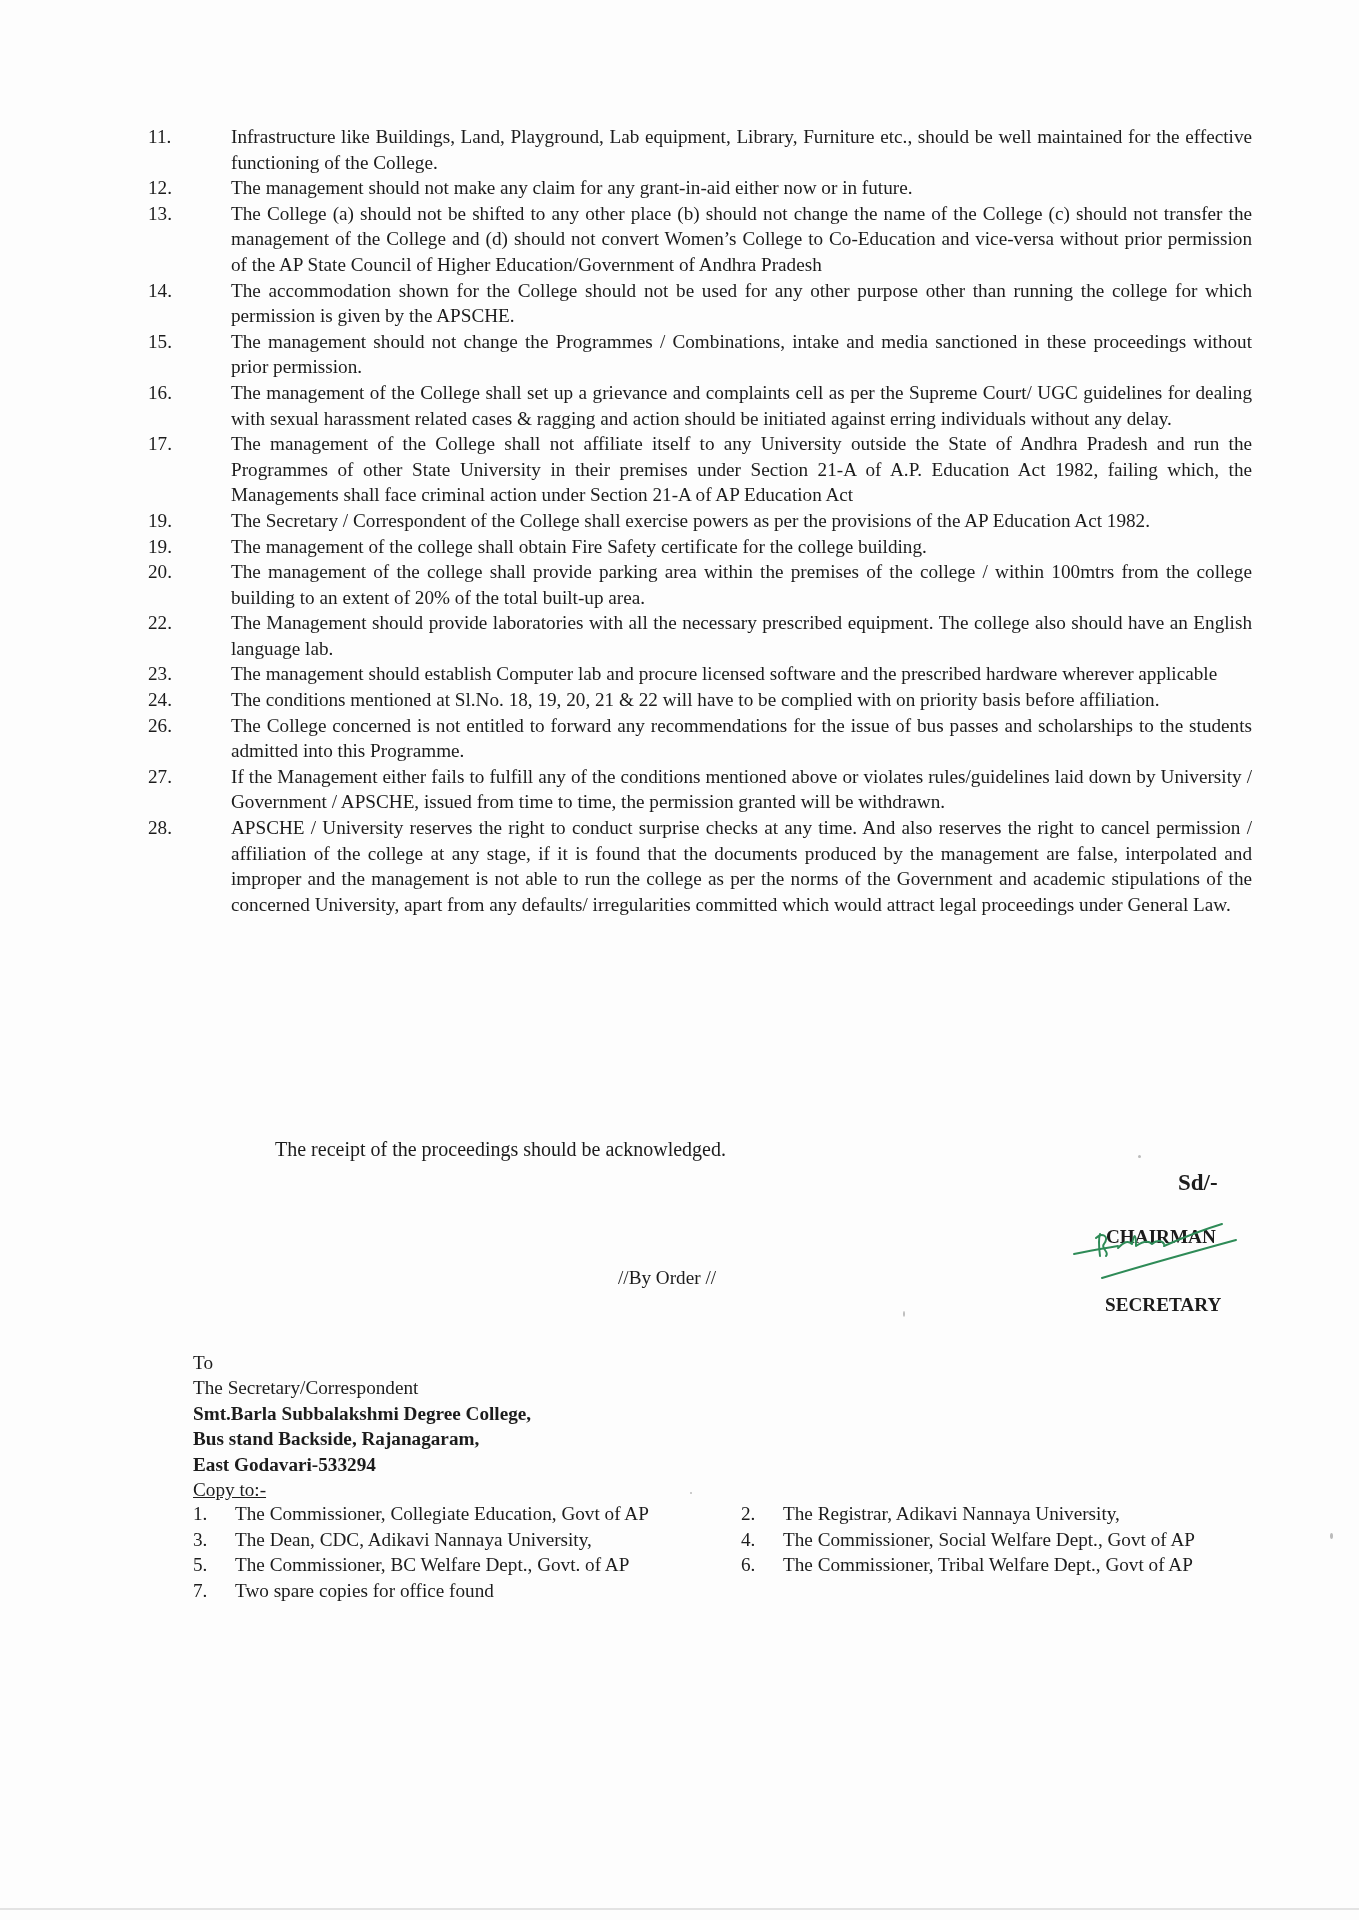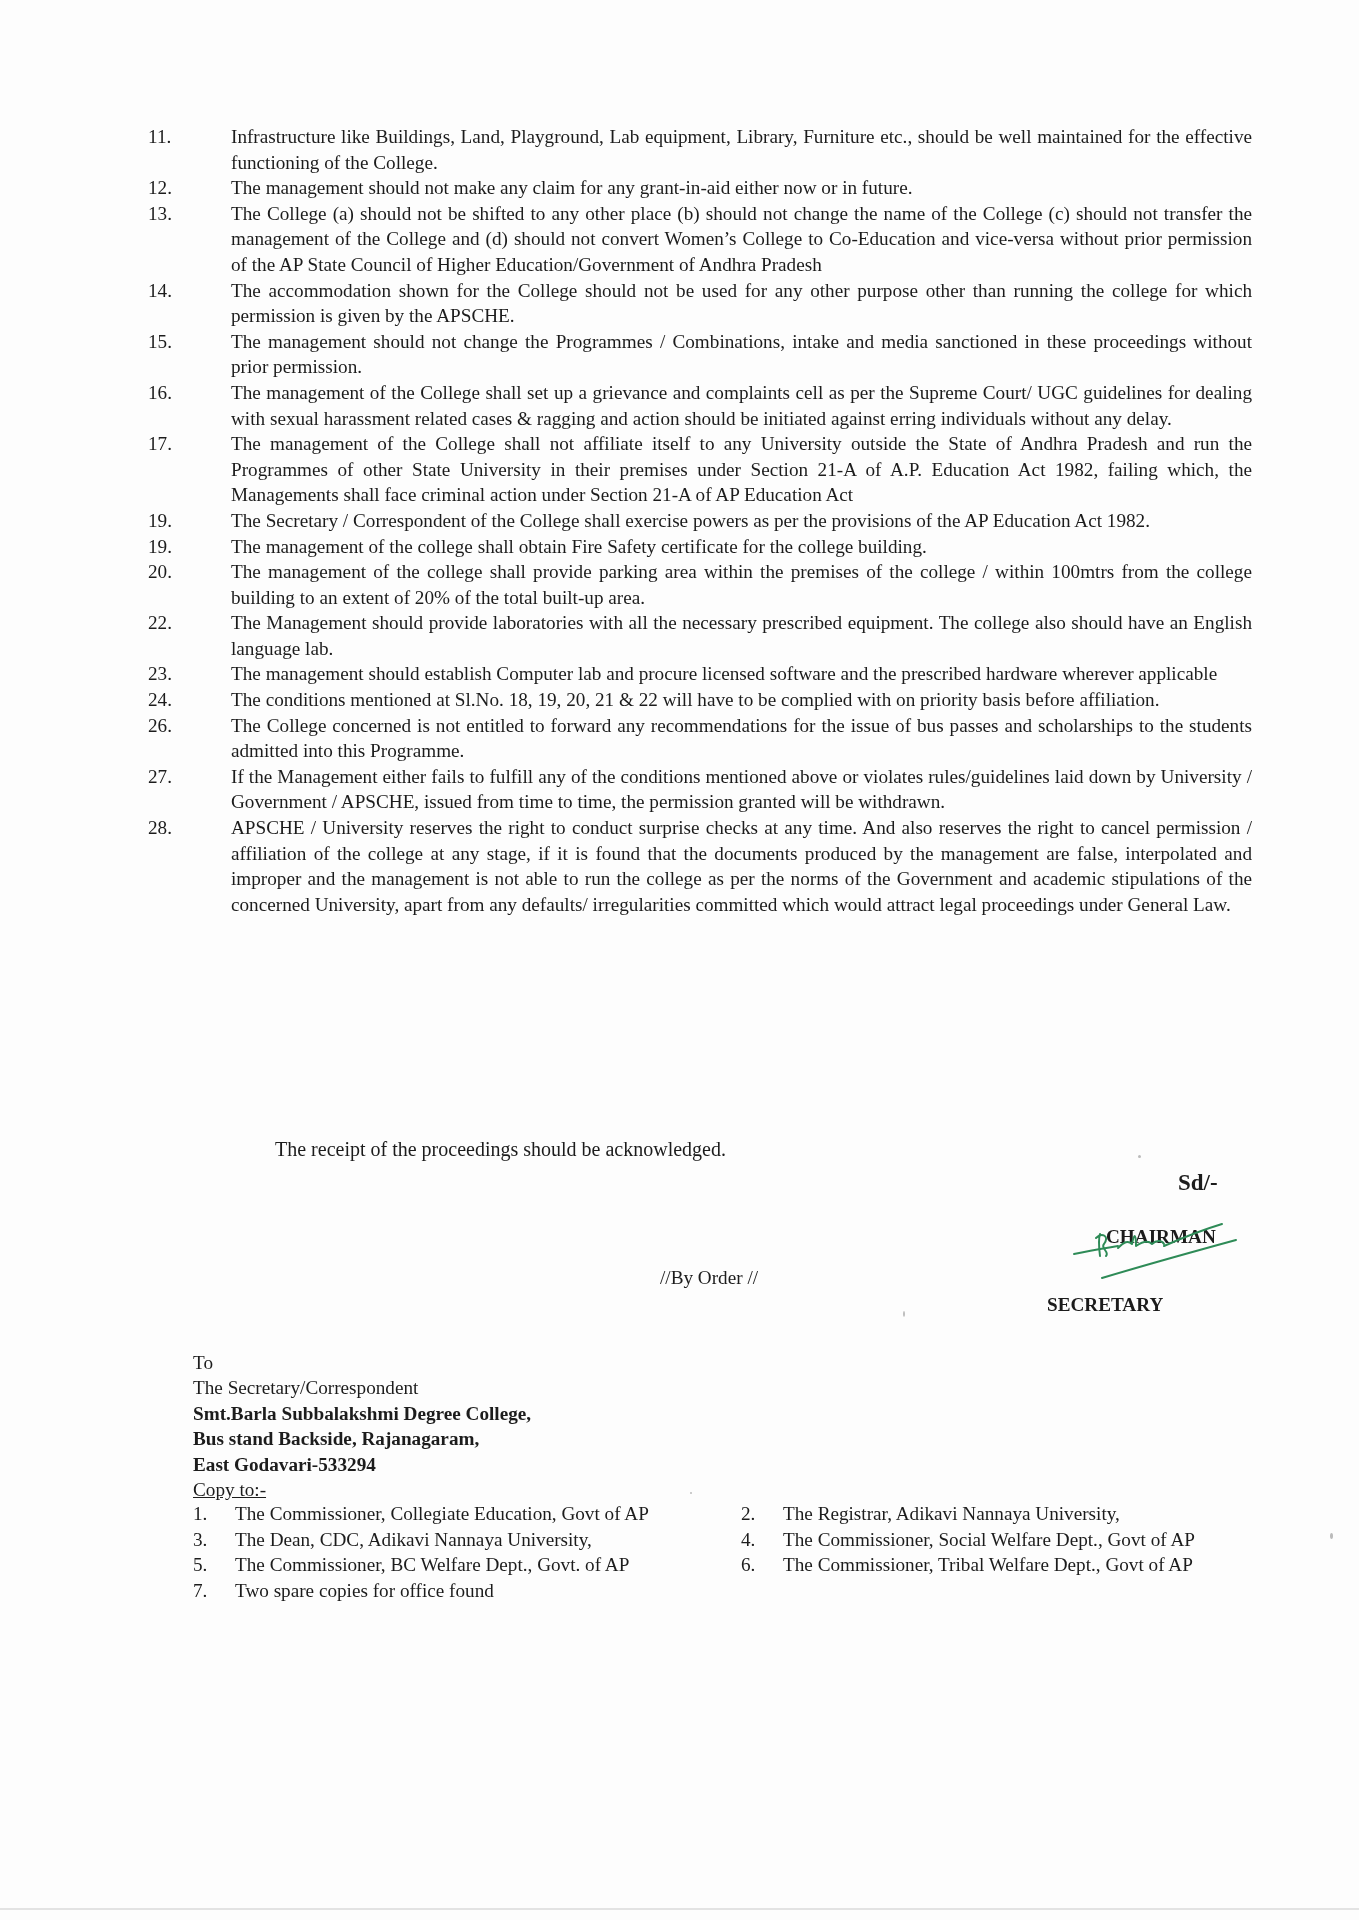--- a/index.html
+++ b/index.html
@@ -33,25 +33,25 @@
       font-size: 23px; font-weight: bold; line-height: 25px; margin-left: 20px;
     }
     .chairman {
       position: absolute; left: 1106px; top: 1193px;
       font-size: 19.2px; font-weight: bold; line-height: 25px; margin-top: 31px;
     }
     .signature {
       position: absolute; left: 1072px; top: 1218px; width: 170px; height: 64px;
     }
     .byorder {
-      position: absolute; left: 660px; top: 1265px;
+      position: absolute; left: 618px; top: 1265px;
       font-size: 19.2px; line-height: 25px;
     }
     .secretary {
-      position: absolute; left: 1047px; top: 1292px;
+      position: absolute; left: 1105px; top: 1292px;
       font-size: 19.2px; font-weight: bold; line-height: 25px;
     }
     .address {
       position: absolute; left: 193px; top: 1350px;
       font-size: 19.2px; line-height: 25.4px;
     }
     .address .b { font-weight: bold; }
     .copyto-label { font-weight: normal; text-decoration: underline; }
     .copy-list {
       position: absolute; left: 193px; top: 1501px;

